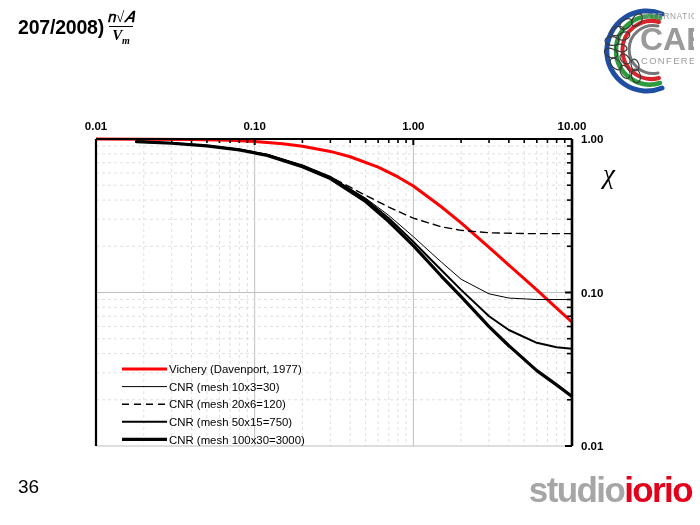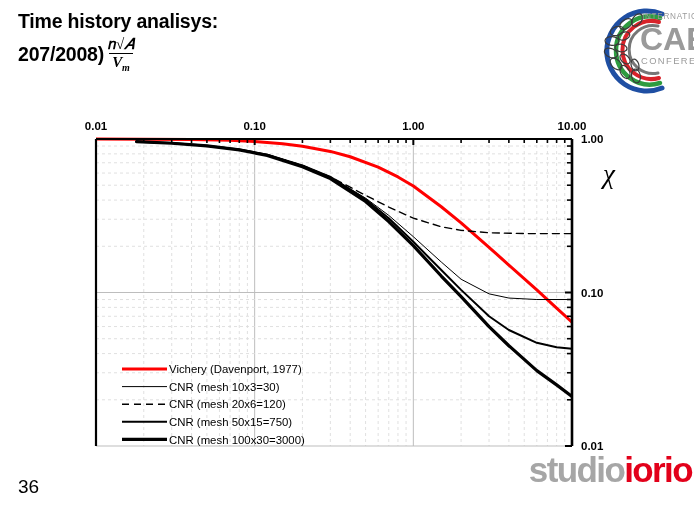--- a/index.html
+++ b/index.html
@@ -34,38 +34,37 @@
   #chart-area{position:absolute;left:0;top:0;width:700px;height:525px;}
   #chart-area svg{display:block;}
 
   
   .page-number{
     position:absolute;left:18px;top:476px;
     font-size:19px;color:#000;font-family:"Liberation Sans", sans-serif;
   }
 
   
-  .studio-logo{position:absolute;right:8px;top:452px;width:232px;text-align:right;}
+  .studio-logo{position:absolute;right:8px;top:472px;width:232px;text-align:right;}
   .studio-logo .word{
     font-size:35px;font-weight:bold;letter-spacing:-1.6px;line-height:36px;
     font-family:"Liberation Sans", sans-serif;
   }
   .studio-logo .w-studio{color:#a6a6a6;}
   .studio-logo .w-iorio{color:#e2001a;}
   .studio-logo .tagline{
     font-size:8.4px;color:#a6a6a6;letter-spacing:2.45px;
     margin-top:-2px;padding-right:2px;
     font-family:"Liberation Sans", sans-serif;
   }
 </style>
 </head>
 <body>
 
 <div class="slide-title">
-  <span class="title-line">Time history analisys:</span>
   <span class="title-line-3">
     <span>207/2008)</span>
     <span class="frac">
       <span class="num"><span class="radical">𝑛√</span><span>𝐴</span></span>
       <span class="den"><span>V</span><span class="sub">m</span></span>
     </span>
   </span>
 </div>
 
 <div class="cae-logo">

